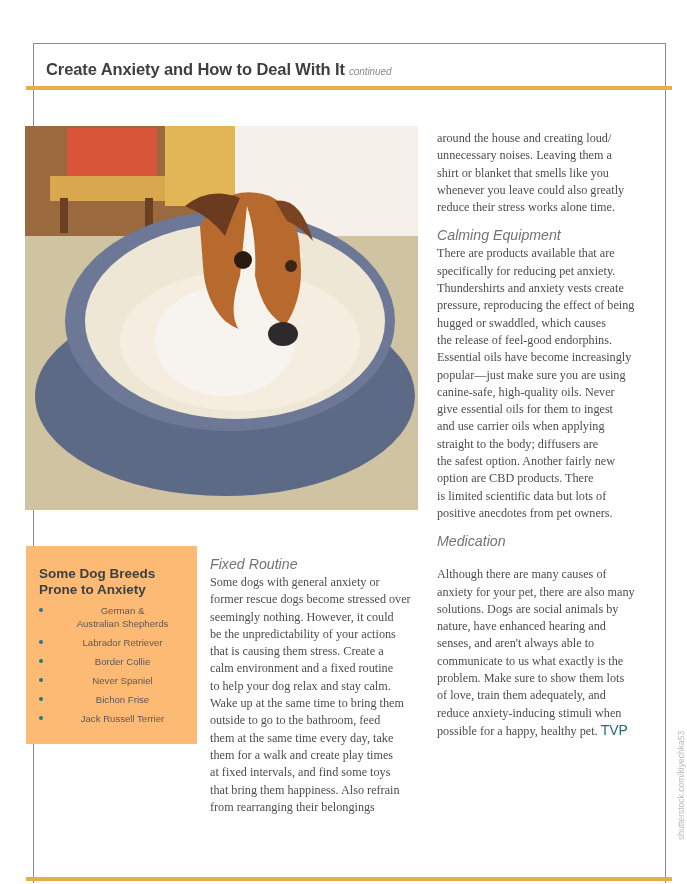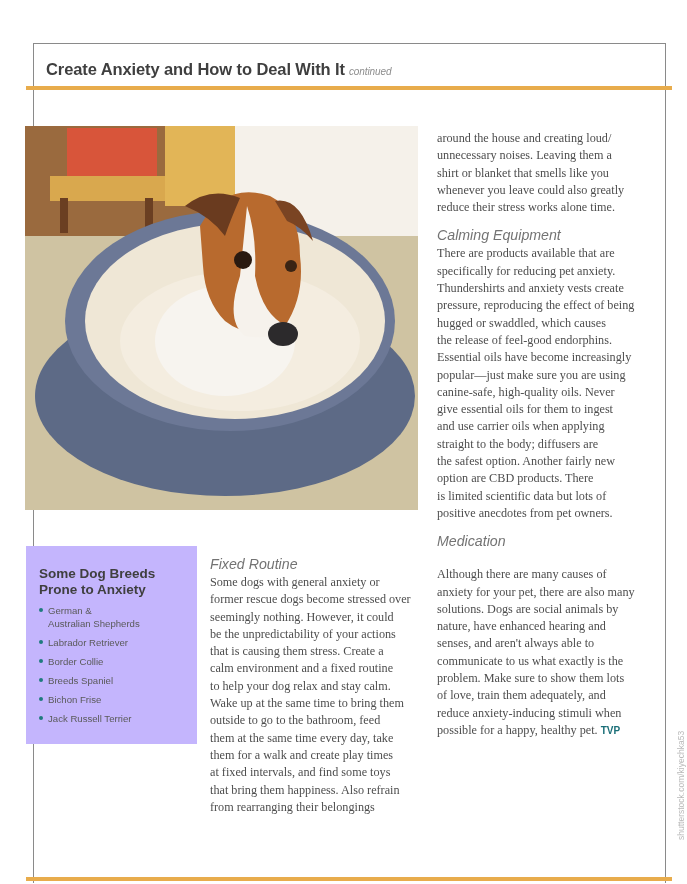--- a/index.html
+++ b/index.html
@@ -21,45 +21,45 @@
   .rule.top { top: 86px; }
   .rule.bottom { top: 877px; }
 
   .photo {
     position: absolute; left: 25px; top: 126px; width: 393px; height: 384px; overflow: hidden;
     background: #d9cdb4;
   }
   .photo svg { display: block; width: 100%; height: 100%; }
 
   .sidebar-box {
-    position: absolute; left: 26px; top: 546px; width: 171px; height: 198px; background: #c4b5fd;
+    position: absolute; left: 26px; top: 546px; width: 171px; height: 198px; background: #fdba74;
     padding: 20px 0 0 13px;
   }
   .sidebar-title {
     font-family: "Liberation Sans", sans-serif; font-weight: bold; font-size: 13.5px; line-height: 16px;
     color: #3f3f3f;
   }
   .sidebar-list { list-style: none; margin-top: 6px; }
   .sidebar-list li {
     position: relative; padding-left: 9px; font-family: "Liberation Sans", sans-serif; font-size: 9.6px;
-    line-height: 13px; color: #5a5a5a; margin-bottom: 6px;
+    line-height: 13px; color: #5a5a5a; margin-bottom: 6px; text-align: center;
   }
   .sidebar-list li .dot {
     position: absolute; left: 0; top: 4px; width: 4px; height: 4px; border-radius: 50%; background: #1f7a7e;
   }
 
   .col { position: absolute; font-size: 12.2px; line-height: 17.3px; color: #4d4d4d; }
   .col.mid { left: 210px; top: 545px; width: 215px; }
   .col.right { left: 437px; top: 130px; width: 215px; }
   .col p { white-space: pre-line; }
   .col h3 {
     font-family: "Liberation Sans", sans-serif; font-weight: normal; font-size: 14.2px; color: #737373;
     line-height: 18px; margin-top: 10px; margin-bottom: 1px; font-style: italic;
   }
-  .tvp { font-family: "Liberation Sans", sans-serif; font-weight: bold; color: #1b6f78; font-size: 10px; }
+  .tvp { font-family: "Liberation Sans", sans-serif; font-weight: normal; color: #1b6f78; font-size: 14px; }
   .gap { height: 15px; }
 
   .credit {
     position: absolute; left: 676px; top: 840px; transform-origin: 0 0; transform: rotate(-90deg);
     font-family: "Liberation Sans", sans-serif; font-size: 8.5px; color: #b9b9b9; white-space: nowrap;
   }
 </style>
 </head>
 <body>
 
@@ -99,21 +99,21 @@
 <div class="sidebar-box">
   <div class="sidebar-title">
     <div>Some Dog Breeds</div>
     <div>Prone to Anxiety</div>
   </div>
   <ul class="sidebar-list">
     <li><span class="dot"></span><span style="white-space:pre-line">German &amp;
 Australian Shepherds</span></li>
     <li><span class="dot"></span><span>Labrador Retriever</span></li>
     <li><span class="dot"></span><span>Border Collie</span></li>
-    <li><span class="dot"></span><span>Breeds Spaniel</span></li>
+    <li><span class="dot"></span><span>Never Spaniel</span></li>
     <li><span class="dot"></span><span>Bichon Frise</span></li>
     <li><span class="dot"></span><span>Jack Russell Terrier</span></li>
   </ul>
 </div>
 
 <div class="col mid">
   <h3>Fixed Routine</h3>
   <p>Some dogs with general anxiety or
 former rescue dogs become stressed over
 seemingly nothing. However, it could

